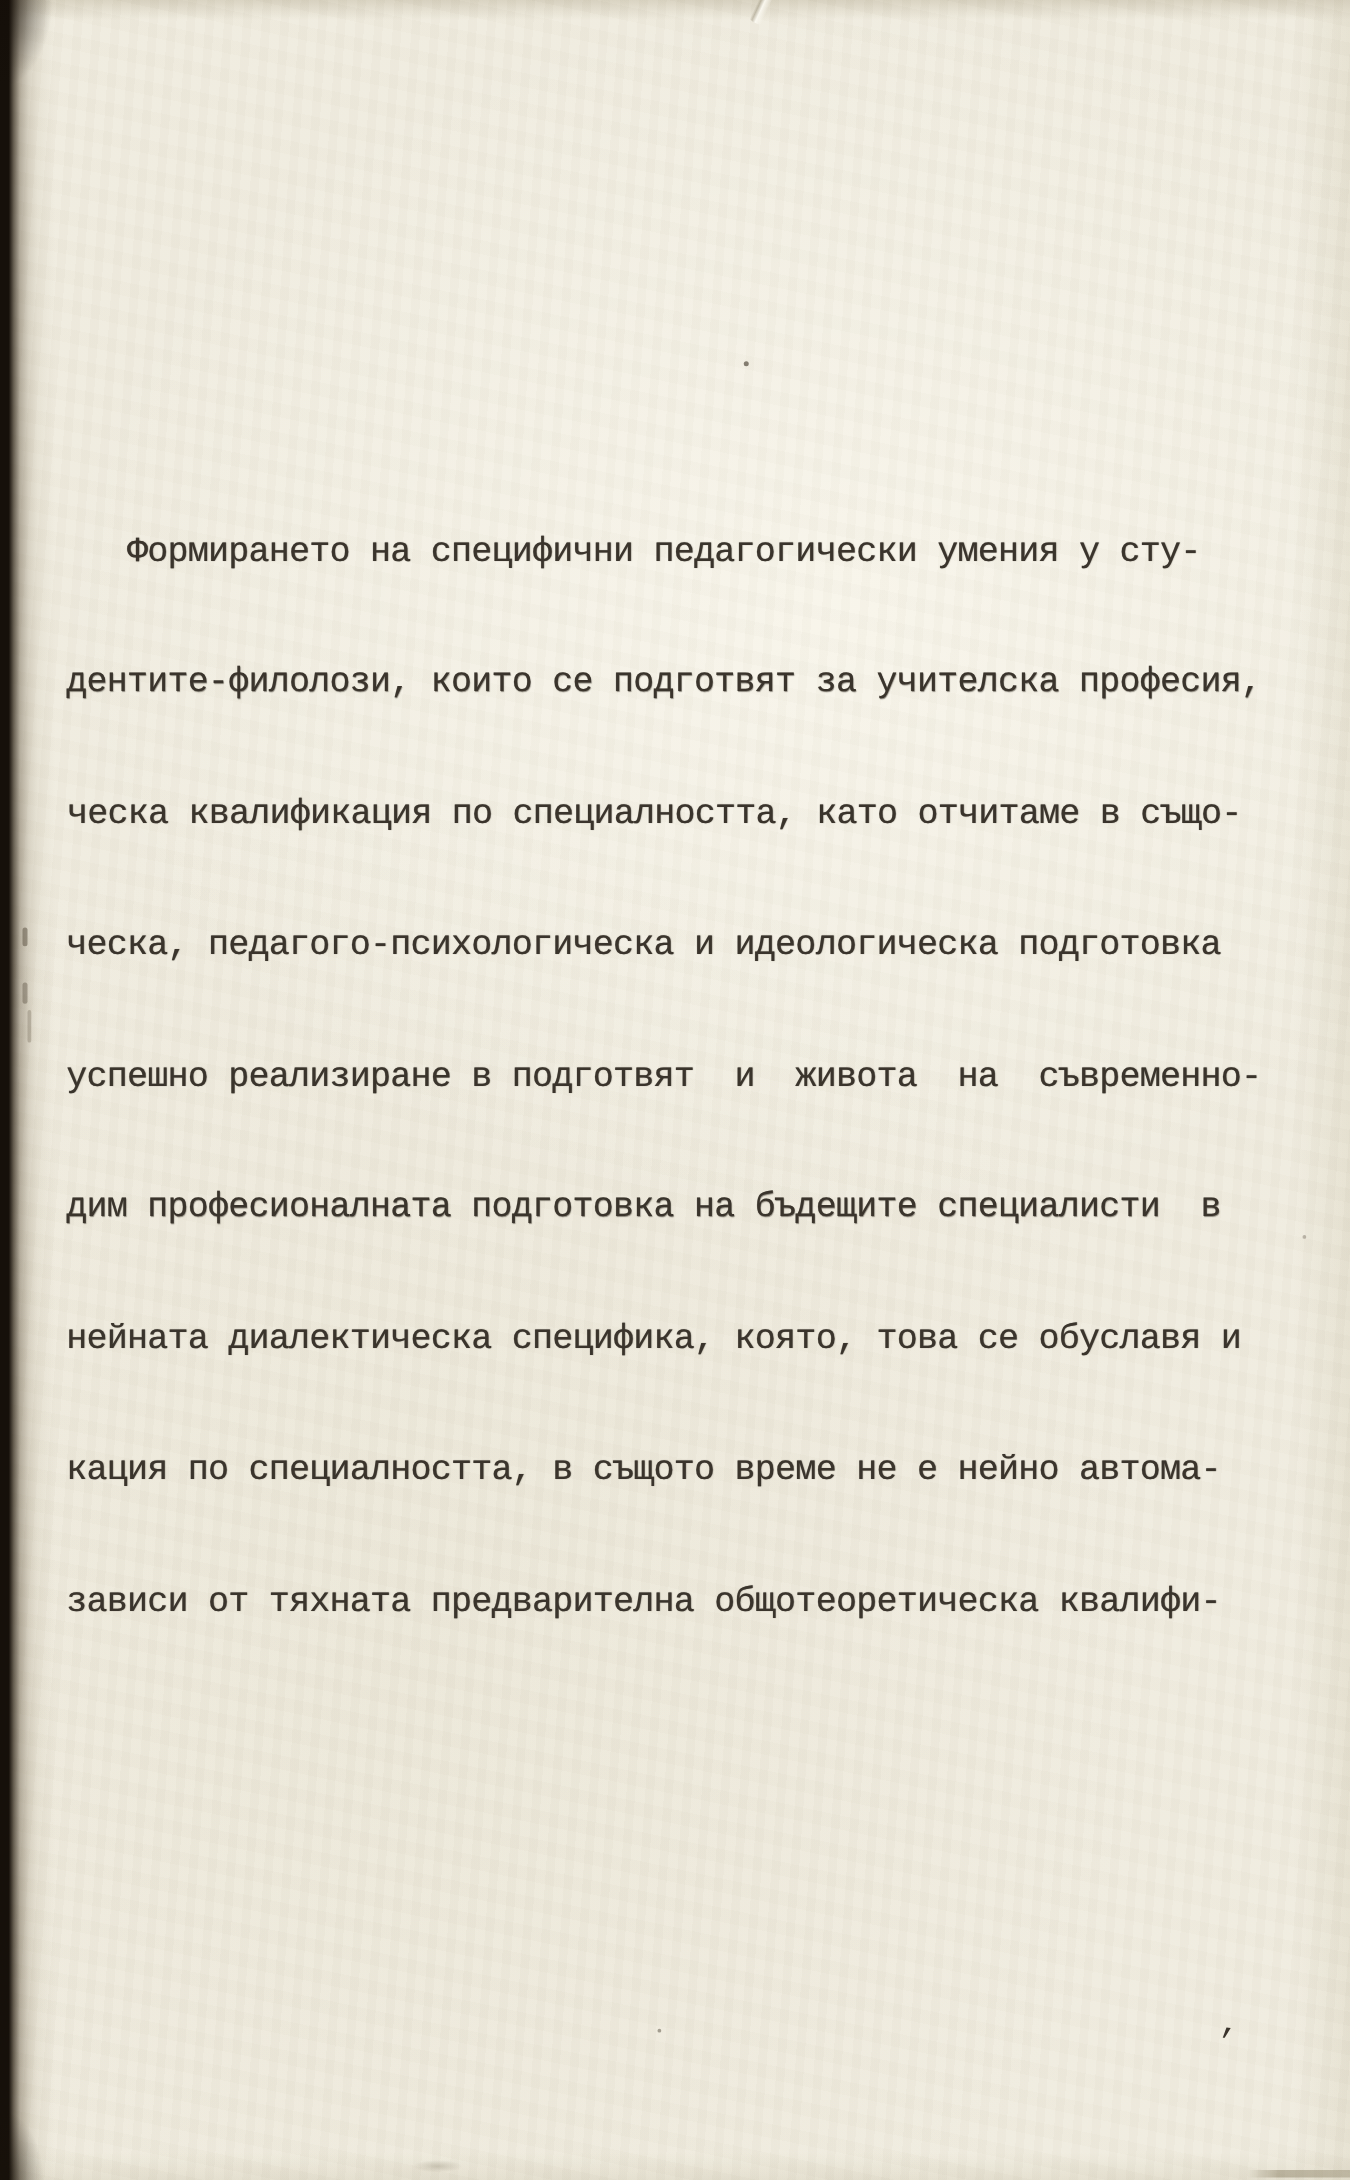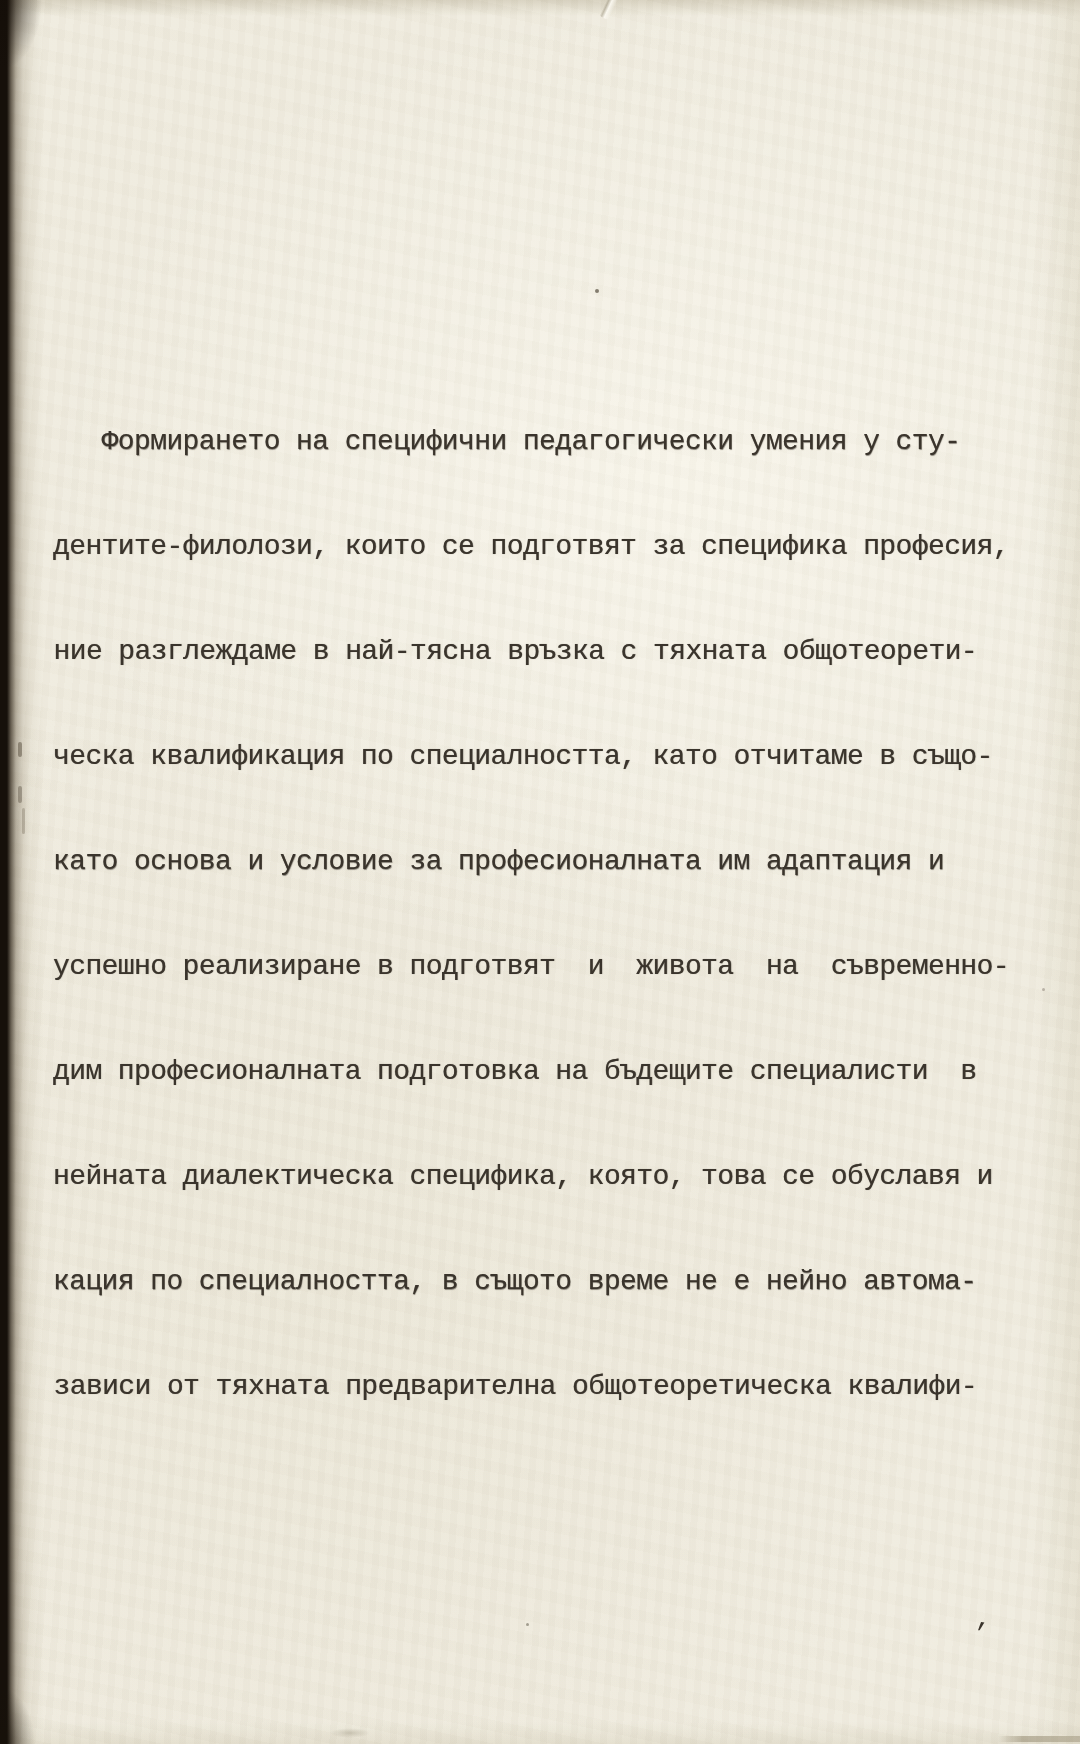--- a/index.html
+++ b/index.html
@@ -98,24 +98,23 @@
   }
 </style>
 </head>
 <body>
 
 <div class="scan">
   <div class="texture"></div>
 
   <div class="text-block">
     <div class="line">   Формирането на специфични педагогически умения у сту-</div>
-    <div class="line">дентите-филолози, които се подготвят за специфика професия,</div>
-    <div class="line">ние разглеждаме в най-тясна връзка с тяхната общотеорети-</div>
+    <div class="line">дентите-филолози, които се подготвят за учителска професия,</div>
     <div class="line">ческа квалификация по специалността, като отчитаме в също-</div>
-    <div class="line">като основа и условие за професионалната им адаптация и</div>
+    <div class="line">ческа, педагого-психологическа и идеологическа подготовка</div>
     <div class="line">успешно реализиране в подготвят  и  живота  на  съвременно-</div>
     <div class="line">дим професионалната подготовка на бъдещите специалисти  в</div>
     <div class="line">нейната диалектическа специфика, която, това се обуславя и</div>
     <div class="line">кация по специалността, в същото време не е нейно автома-</div>
     <div class="line">зависи от тяхната предварителна общотеоретическа квалифи-</div>
     
     
     
     
     

